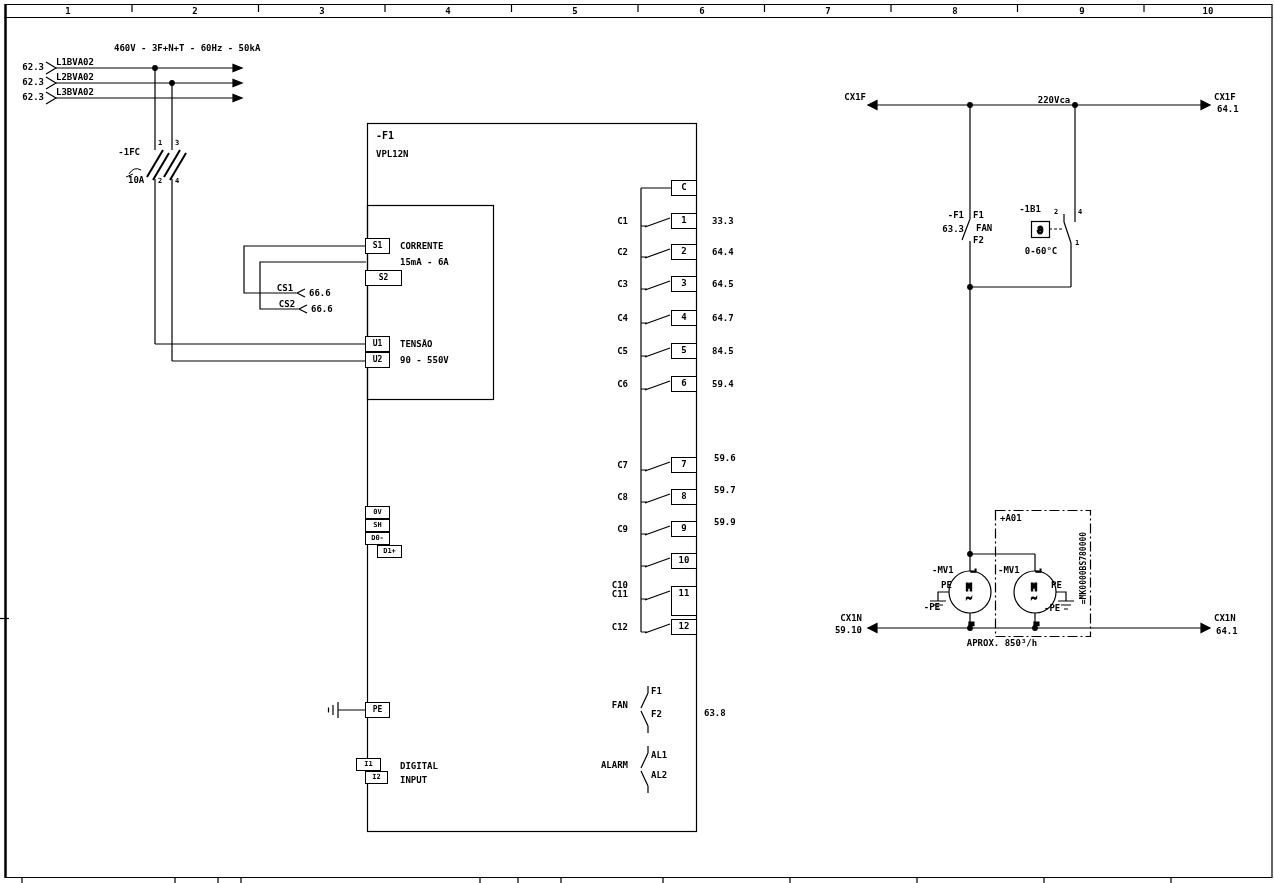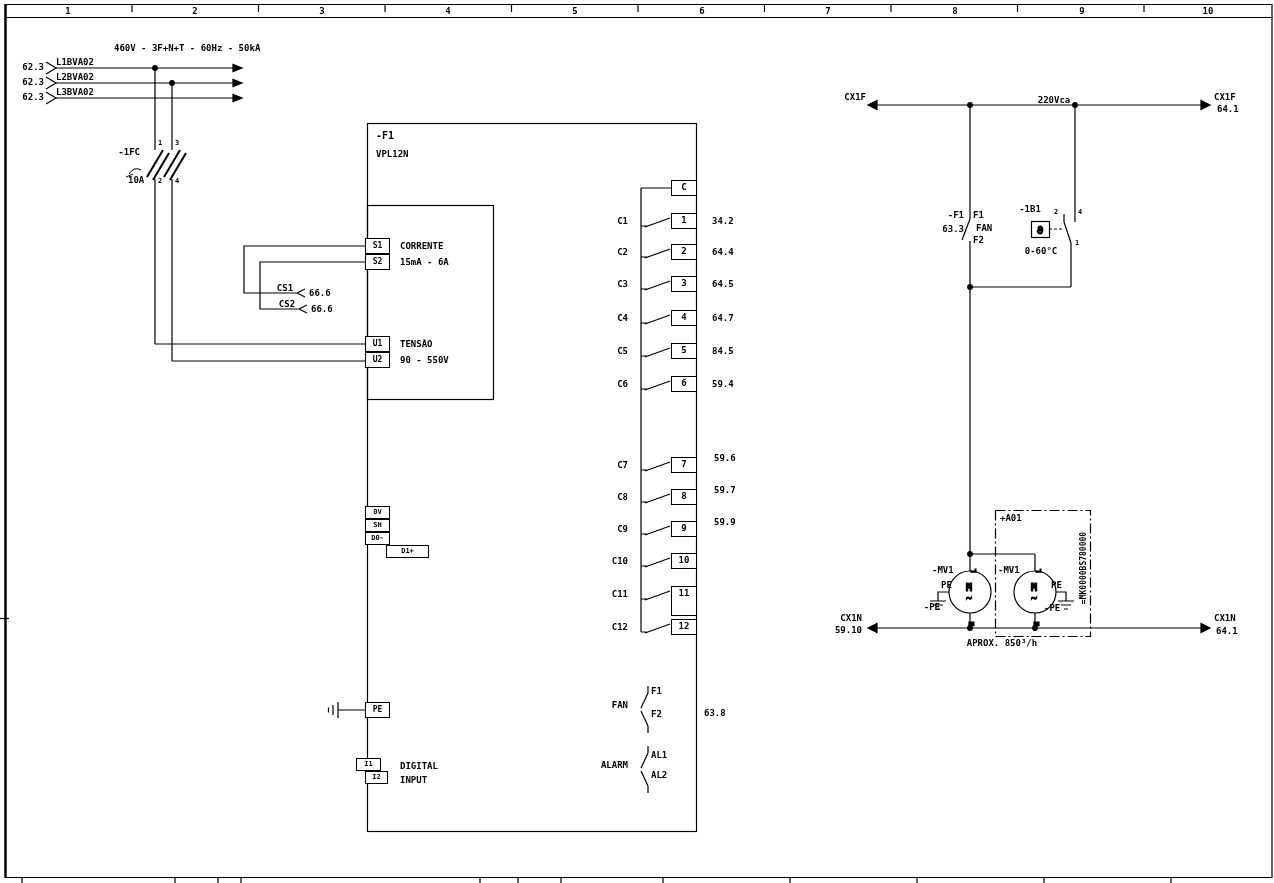--- a/index.html
+++ b/index.html
@@ -151,51 +151,51 @@
 <div class="t" style="left:128px;top:174px">10A</div>
 <div class="t s7" style="left:158px;top:139px">1</div>
 <div class="t s7" style="left:175px;top:139px">3</div>
 <div class="t s7" style="left:158px;top:177px">2</div>
 <div class="t s7" style="left:175px;top:177px">4</div>
 
 <div class="t s10" style="left:376px;top:129px">-F1</div>
 <div class="t" style="left:376px;top:148px">VPL12N</div>
 
 <div class="tb" style="left:365px;top:238px;width:25px;height:16px">S1</div>
-<div class="tb" style="left:365px;top:254px;width:25px;height:16px">S2</div>
+<div class="tb" style="left:365px;top:270px;width:37px;height:16px">S2</div>
 <div class="t" style="left:400px;top:240px">CORRENTE</div>
 <div class="t" style="left:400px;top:256px">15mA - 6A</div>
 
 <div class="t c" style="left:272px;top:282px;width:26px">CS1</div>
 <div class="t" style="left:309px;top:287px">66.6</div>
 <div class="t c" style="left:274px;top:298px;width:26px">CS2</div>
 <div class="t" style="left:311px;top:303px">66.6</div>
 
 <div class="tb" style="left:365px;top:336px;width:25px;height:16px">U1</div>
 <div class="tb" style="left:365px;top:352px;width:25px;height:16px">U2</div>
 <div class="t" style="left:400px;top:338px">TENSÃO</div>
 <div class="t" style="left:400px;top:354px">90 - 550V</div>
 
 <div class="tb tbs" style="left:365px;top:506px;width:25px">0V</div>
 <div class="tb tbs" style="left:365px;top:519px;width:25px">SH</div>
 <div class="tb tbs" style="left:365px;top:532px;width:25px">D0-</div>
-<div class="tb tbs" style="left:386px;top:545px;width:43px">D1+</div>
+<div class="tb tbs" style="left:377px;top:545px;width:25px">D1+</div>
 
 <div class="tb" style="left:365px;top:702px;width:25px;height:16px">PE</div>
 
 <div class="tb tbs" style="left:356px;top:758px;width:25px">I1</div>
 <div class="tb tbs" style="left:365px;top:771px;width:23px">I2</div>
 <div class="t" style="left:400px;top:760px">DIGITAL</div>
 <div class="t" style="left:400px;top:774px">INPUT</div>
 
 <div class="tb n" style="left:671px;top:180px;width:26px;height:16px">C</div>
 
 <div class="t r" style="left:600px;top:215px;width:28px">C1</div>
 <div class="tb n" style="left:671px;top:213px;width:26px;height:16px">1</div>
-<div class="t" style="left:712px;top:215px">34.2</div>
+<div class="t" style="left:712px;top:215px">33.3</div>
 
 <div class="t r" style="left:600px;top:246px;width:28px">C2</div>
 <div class="tb n" style="left:671px;top:244px;width:26px;height:16px">2</div>
 <div class="t" style="left:712px;top:246px">64.4</div>
 
 <div class="t r" style="left:600px;top:278px;width:28px">C3</div>
 <div class="tb n" style="left:671px;top:276px;width:26px;height:16px">3</div>
 <div class="t" style="left:712px;top:278px">64.5</div>
 
 <div class="t r" style="left:600px;top:312px;width:28px">C4</div>
@@ -215,21 +215,21 @@
 <div class="t" style="left:714px;top:452px">59.6</div>
 
 <div class="t r" style="left:600px;top:491px;width:28px">C8</div>
 <div class="tb n" style="left:671px;top:489px;width:26px;height:16px">8</div>
 <div class="t" style="left:714px;top:484px">59.7</div>
 
 <div class="t r" style="left:600px;top:523px;width:28px">C9</div>
 <div class="tb n" style="left:671px;top:521px;width:26px;height:16px">9</div>
 <div class="t" style="left:714px;top:516px">59.9</div>
 
-<div class="t r" style="left:600px;top:555px;width:28px">C10</div>
+<div class="t r" style="left:600px;top:579px;width:28px">C10</div>
 <div class="tb n" style="left:671px;top:553px;width:26px;height:16px">10</div>
 
 <div class="t r" style="left:600px;top:588px;width:28px">C11</div>
 <div class="tb n" style="left:671px;top:586px;width:26px;height:30px">11</div>
 
 <div class="t r" style="left:600px;top:621px;width:28px">C12</div>
 <div class="tb n" style="left:671px;top:619px;width:26px;height:16px">12</div>
 
 <div class="t r" style="left:596px;top:699px;width:32px">FAN</div>
 <div class="t" style="left:651px;top:685px">F1</div>

